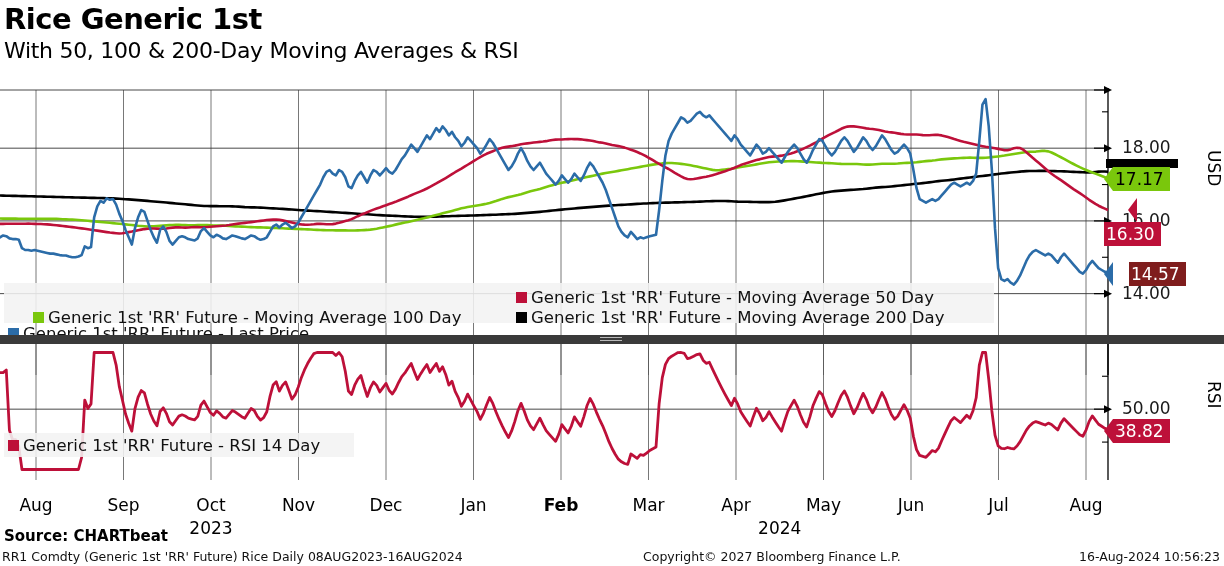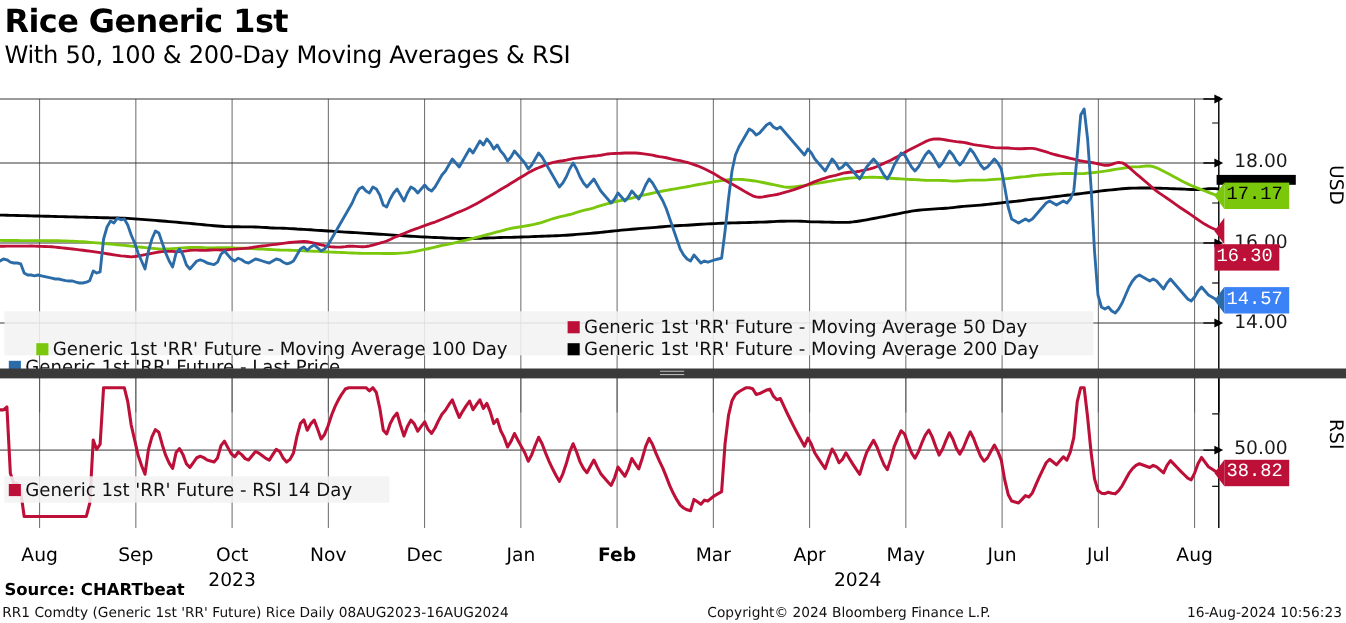--- a/index.html
+++ b/index.html
@@ -13,21 +13,21 @@
 
   #plot-area{position:absolute;left:0;top:85px;width:1224px;height:395px;}
 
   svg.layer{position:absolute;left:0;top:0;}
 
   
   .axlabel{position:absolute;font-size:17px;color:#1a1a1a;white-space:nowrap;}
   .axis-unit{position:absolute;font-size:17px;color:#000;
              writing-mode:vertical-rl;text-orientation:mixed;letter-spacing:0px;}
 
-  .tagwrap{position:absolute;height:26px;display:flex;font-family:Liberation Mono, monospace;}
+  .tagwrap{position:absolute;height:26px;display:flex;align-items:center;}
   .tagwrap .arrow{width:0;height:0;border-top:12px solid transparent;
                   border-bottom:12px solid transparent;}
   .tagwrap .body{height:24px;display:flex;align-items:center;padding:0 6px 0 2px;
                  font-size:17px;font-weight:normal;line-height:24px;}
 
   
   .legend{position:absolute;background:rgba(242,242,242,0.88);}
   .legrow{position:absolute;display:flex;align-items:center;font-size:16.5px;
           color:#111;white-space:nowrap;}
   .swatch{width:11px;height:11px;margin-right:4px;flex:none;}
@@ -122,21 +122,21 @@
     <div class="tagwrap" style="left: 1104px; top: 81.3636px;">
       <div class="arrow" style="border-right: 9px solid rgb(122, 199, 12);"></div>
       <div class="body" style="background: rgb(122, 199, 12); color: rgb(0, 0, 0);">17.17</div>
     </div>
     <div class="tagwrap" style="left: 1104px; top: 113px; flex-direction: column;">
       <div class="arrow" style="border-right: 9px solid rgb(189, 16, 57);"></div>
       <div class="body" style="background: rgb(189, 16, 57); color: rgb(255, 255, 255);">16.30</div>
     </div>
     <div class="tagwrap" style="left: 1104px; top: 175.909px;">
       <div class="arrow" style="border-right: 9px solid rgb(43, 108, 168);"></div>
-      <div class="body" style="background: #3b82f6; color: rgb(255, 255, 255);">14.57</div>
+      <div class="body" style="background: #7f1d1d; color: rgb(255, 255, 255); margin-left: 16px;">14.57</div>
     </div>
     <div class="tagwrap" style="left: 1104px; top: 332.615px;">
       <div class="arrow" style="border-right: 9px solid rgb(189, 16, 57);"></div>
       <div class="body" style="background: rgb(189, 16, 57); color: rgb(255, 255, 255);">38.82</div>
     </div>
     <div class="legend" style="left: 4px; top: 198px; width: 990px; height: 40px;"></div>
     <div class="legend" style="left: 4px; top: 348px; width: 350px; height: 24px;"></div>
     <div class="legrow" style="left: 8px; top: 203px; margin-top: 36px;">
       <span class="swatch" style="background: rgb(43, 108, 168);"></span>
       <span>Generic 1st 'RR' Future - Last Price</span>
@@ -160,21 +160,21 @@
     <div class="splitter" style="top: 250px;">
       <div class="grip" style="left: 600px;">
         <i></i>
         <i></i>
       </div>
     </div>
   </div>
 
 <div class="source">Source: CHARTbeat</div>
 <div class="ftleft">RR1 Comdty (Generic 1st 'RR' Future) Rice  Daily 08AUG2023-16AUG2024</div>
-<div class="ftcenter">Copyright© 2024 Bloomberg Finance L.P.</div>
+<div class="ftcenter">Copyright© 2027 Bloomberg Finance L.P.</div>
 <div class="ftright">16-Aug-2024 10:56:23</div>
 
 <div class="xtick" style="left: 36px; top: 495px;">Aug</div>
 <div class="xtick" style="left: 123.5px; top: 495px;">Sep</div>
 <div class="xtick" style="left: 211px; top: 495px;">Oct</div>
 <div class="xtick" style="left: 298.5px; top: 495px;">Nov</div>
 <div class="xtick" style="left: 386px; top: 495px;">Dec</div>
 <div class="xtick" style="left: 473.5px; top: 495px;">Jan</div>
 <div class="xtick" style="left: 561px; top: 495px; font-weight: bold;">Feb</div>
 <div class="xtick" style="left: 648.5px; top: 495px;">Mar</div>

